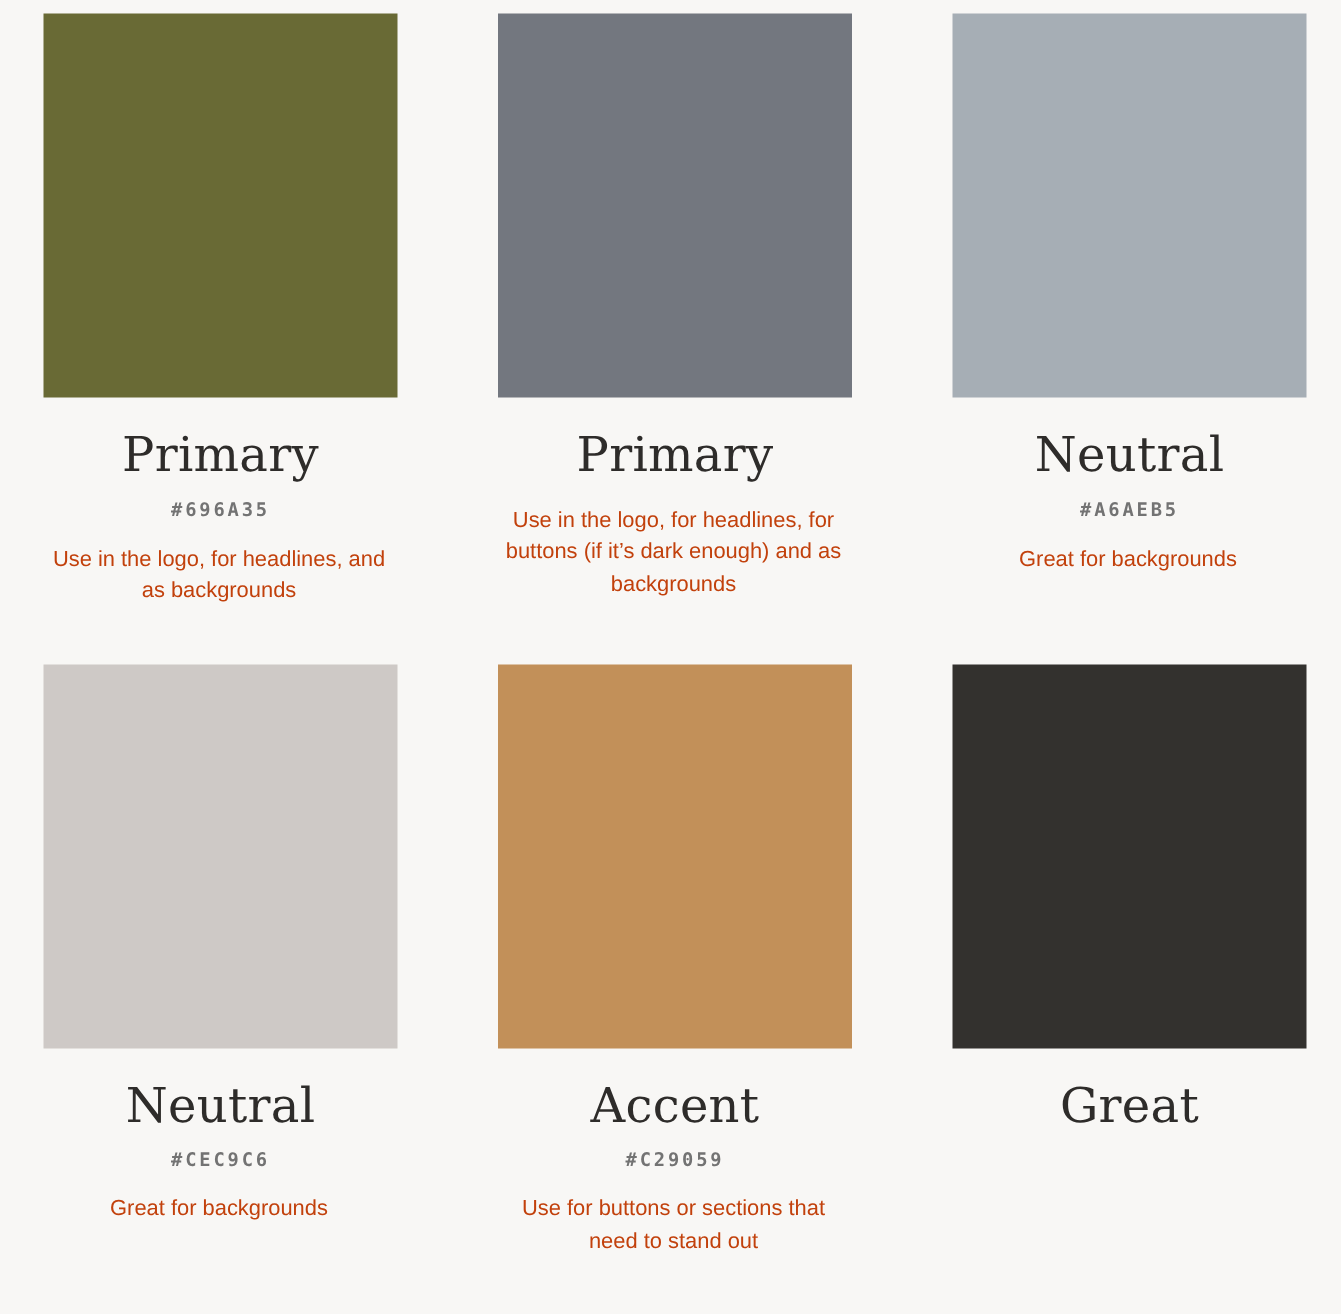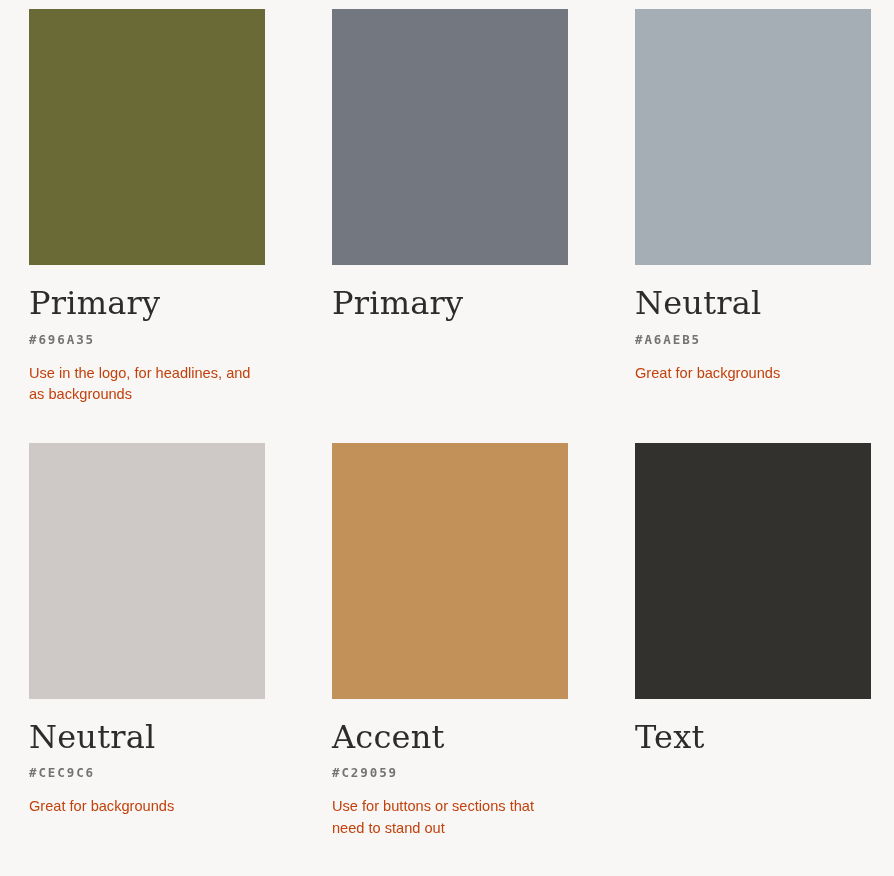--- a/index.html
+++ b/index.html
@@ -17,20 +17,21 @@
     box-sizing: border-box;
     width: 894px;
     padding: 9px 28px 0 29px;
     display: grid;
     grid-template-columns: 236px 236px 236px;
     column-gap: 67px;
     row-gap: 0;
   }
   .swatch-card {
     width: 236px;
+    text-align: center;
   }
   .swatch-chip {
     width: 236px;
     height: 256px;
     display: block;
   }
   .swatch-name {
     font-family: "DejaVu Serif", "Liberation Serif", serif;
     font-size: 32px;
     font-weight: 400;
@@ -69,20 +70,21 @@
   <div class="swatch-card">
     <div class="swatch-chip" style="background-color: rgb(105, 106, 53);"></div>
     <div class="swatch-name">Primary</div>
     <div class="swatch-hex">#696A35</div>
     <div class="swatch-desc">Use in the logo, for headlines, and as backgrounds</div>
   </div>
 
   <div class="swatch-card">
     <div class="swatch-chip" style="background-color: rgb(115, 119, 127);"></div>
     <div class="swatch-name">Primary</div>
+    <div class="swatch-desc">Use in the logo, for headlines, for buttons (if it’s dark enough) and as backgrounds</div>
   </div>
 
   <div class="swatch-card">
     <div class="swatch-chip" style="background-color: rgb(166, 174, 181);"></div>
     <div class="swatch-name">Neutral</div>
     <div class="swatch-hex">#A6AEB5</div>
     <div class="swatch-desc">Great for backgrounds</div>
   </div>
 
   <div class="row-gap-spacer"></div>
@@ -98,16 +100,16 @@
 
   <div class="swatch-card">
     <div class="swatch-chip" style="background-color: rgb(194, 144, 89);"></div>
     <div class="swatch-name">Accent</div>
     <div class="swatch-hex">#C29059</div>
     <div class="swatch-desc">Use for buttons or sections that need to stand out</div>
   </div>
 
   <div class="swatch-card">
     <div class="swatch-chip" style="background-color: rgb(51, 49, 46);"></div>
-    <div class="swatch-name">Text</div>
+    <div class="swatch-name">Great</div>
   </div>
 
 </div>
 
 </body></html>

